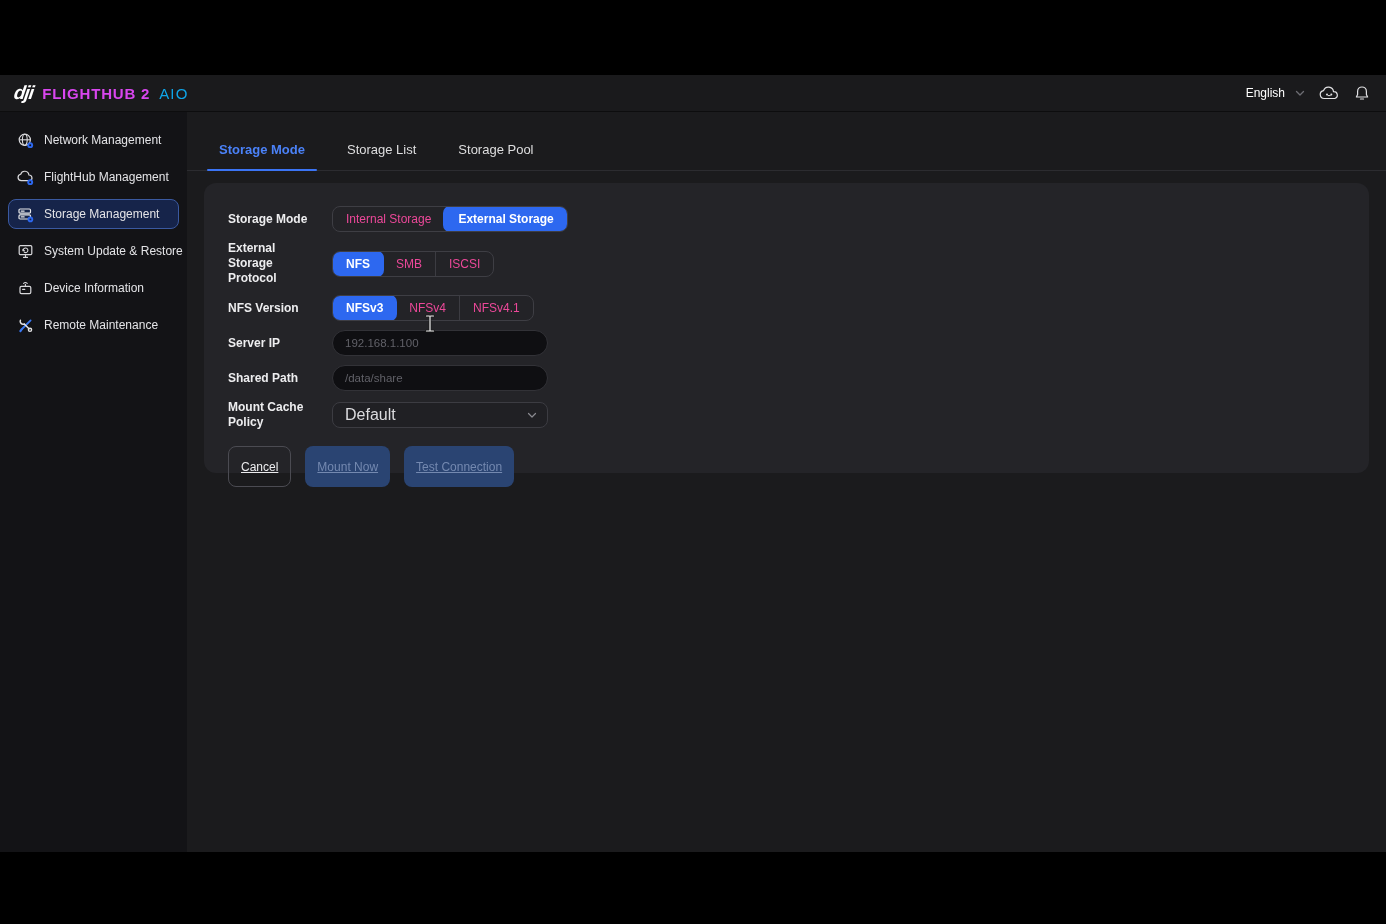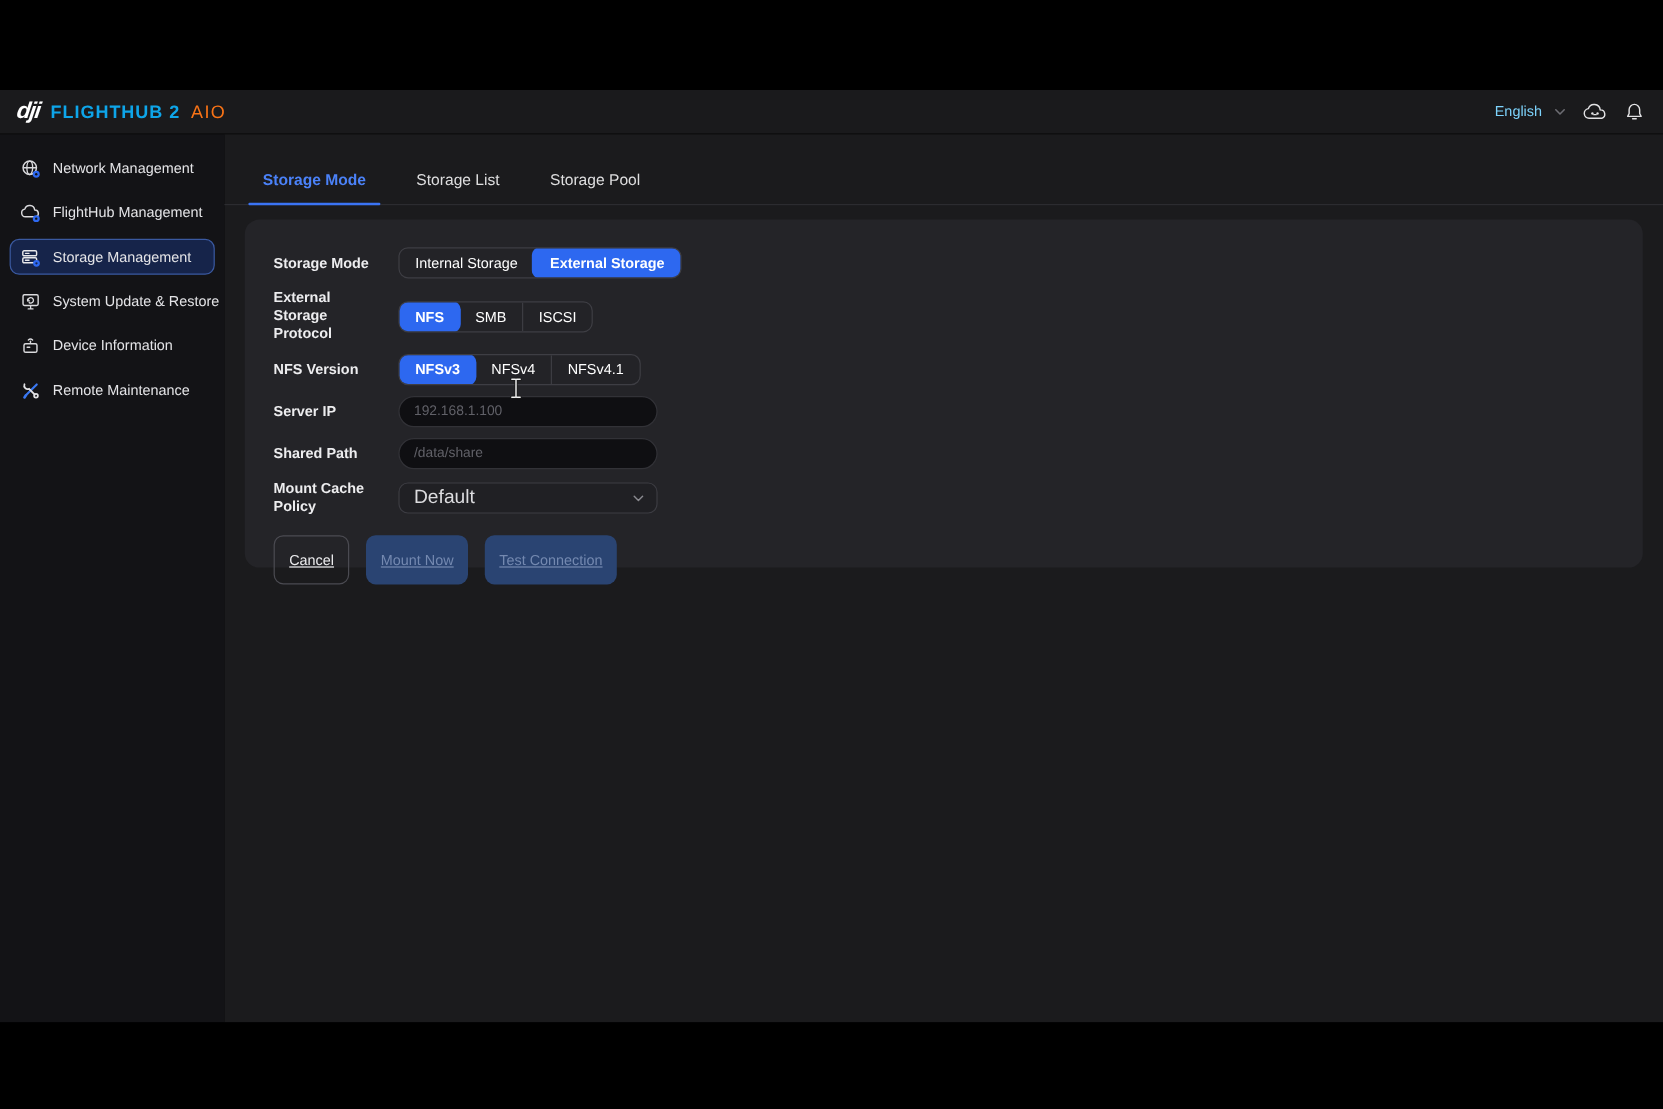--- a/index.html
+++ b/index.html
@@ -19,25 +19,25 @@
   .header {
     height:37px; background:#1a1a1c; display:flex; align-items:center;
     justify-content:space-between; padding:0 16px 0 14px;
     border-bottom:1px solid #0d0d0e;
   }
   .logo { display:flex; align-items:baseline; gap:9px; }
   .logo .dji {
     color:#fff; font-weight:900; font-style:italic; font-size:19px;
     letter-spacing:-1px; transform:skewX(-8deg); display:inline-block;
   }
-  .logo .fh { color:#0ea5e9; font-weight:700; font-size:15px; letter-spacing:0.8px; }
-  .logo .aio { color:#f97316; font-weight:400; font-size:15px; letter-spacing:1.2px; }
+  .logo .fh { color:#d946ef; font-weight:700; font-size:15px; letter-spacing:0.8px; }
+  .logo .aio { color:#0ea5e9; font-weight:400; font-size:15px; letter-spacing:1.2px; }
   .header-right { display:flex; align-items:center; gap:14px; }
   .lang { display:flex; align-items:center; gap:10px; cursor:pointer; }
-  .lang-label { color:#7dd3fc; font-size:12px; }
+  .lang-label { color:#ffffff; font-size:12px; }
   .hdr-icon { display:flex; align-items:center; justify-content:center; cursor:pointer; }
 
   
   .row-main { display:flex; height:740px; }
   .sidebar { width:187px; background:#131316; padding-top:13px; flex:none; }
   .side-item {
     height:30px; margin:0 8px 7px 8px; border-radius:8px;
     display:flex; align-items:center; gap:10px; padding:0 8px;
     border:1px solid transparent; cursor:pointer;
   }
@@ -70,21 +70,21 @@
   .form-row { display:flex; align-items:center; margin-bottom:9px; }
   .form-label {
     width:104px; flex:none; color:#ededef; font-size:12px; font-weight:700;
     line-height:1.25; padding-right:10px;
   }
   .seg {
     display:inline-flex; background:#232327; border:1px solid #3e3e44;
     border-radius:8px; overflow:hidden; height:26px;
   }
   .seg-opt {
-    background:transparent; border:none; color:#ffffff; font-size:12px;
+    background:transparent; border:none; color:#ec4899; font-size:12px;
     font-family:"Liberation Sans", sans-serif; padding:0 13px; height:100%;
     display:flex; align-items:center; cursor:pointer; position:relative;
   }
   .seg-opt + .seg-opt { border-left:1px solid #3c3c42; }
   .seg-opt.selected {
     background:#2d68f0; color:#fff; border-radius:7px; border-left-color:transparent;
     margin:-1px; height:26px; padding:0 14px; font-weight:600;text-align:right;
   }
   .seg-opt.selected + .seg-opt { border-left:none; }
 

